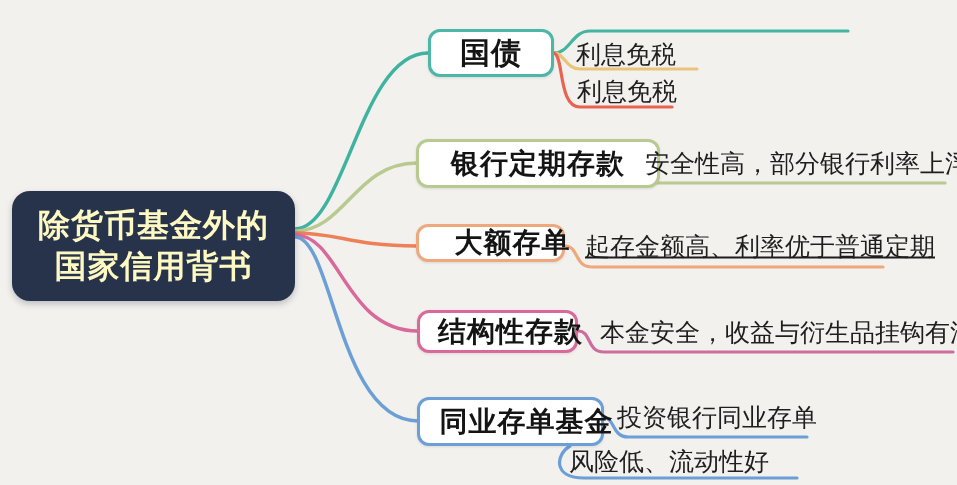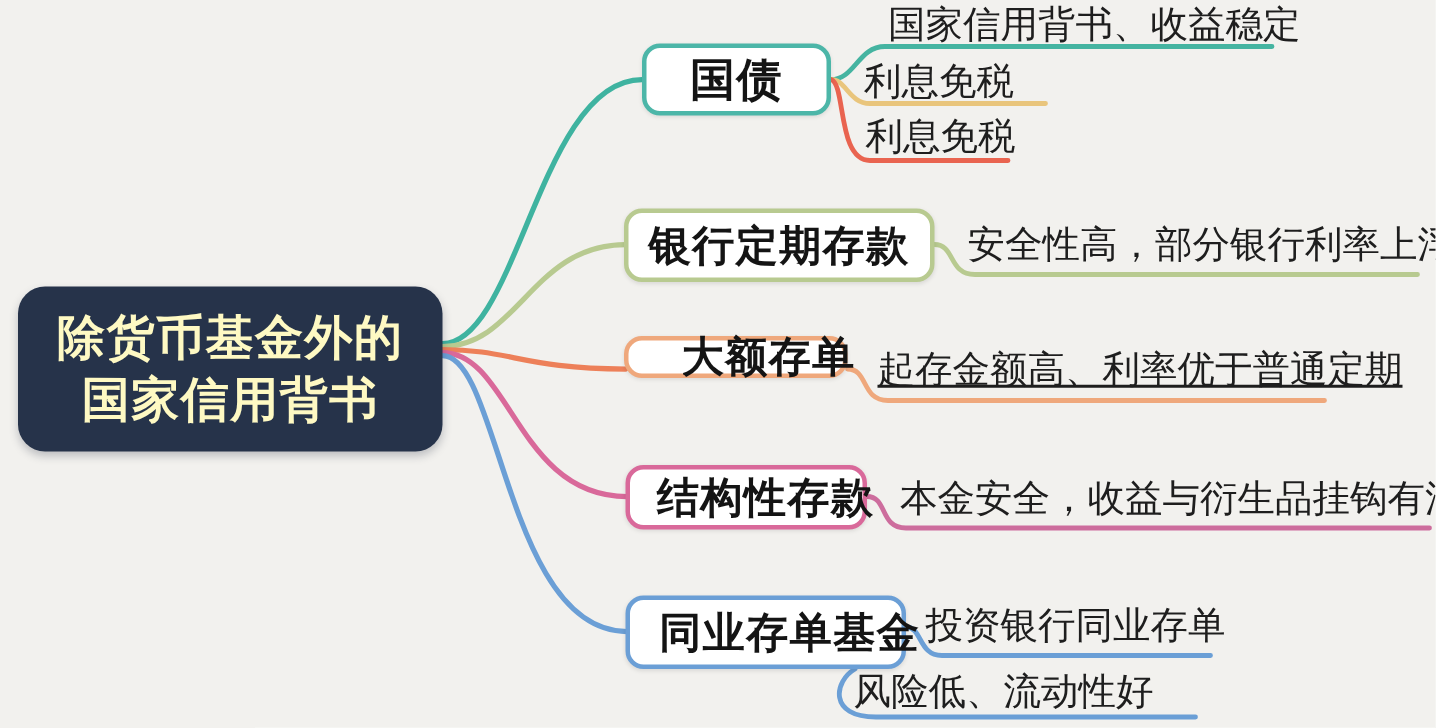--- a/index.html
+++ b/index.html
@@ -37,22 +37,22 @@
     box-shadow:0 1px 3px rgba(0,0,0,.10);
     z-index:2;
     box-sizing:border-box;
   }
   .topic-label{
     font-size:28px;font-weight:bold;color:#141414;white-space:nowrap;
     letter-spacing:1px;
   }
   .topic-gov{left:428px;top:29px;width:126px;height:48px;text-align:center;}
   .topic-gov .topic-label{font-size:30px;}
-  .topic-bank{left:416px;top:139px;width:207px;height:49px;}
-  .topic-cd{left:416px;top:224px;width:149px;height:28px;padding-left:44px;}
+  .topic-bank{left:416px;top:139px;width:244px;height:49px;}
+  .topic-cd{left:416px;top:224px;width:149px;height:38px;padding-left:44px;}
   .topic-struct{left:417px;top:310px;width:161px;height:43px;padding-left:26px;}
   .topic-fund{left:417px;top:397px;width:187px;height:49px;padding-left:32px;}
   .leaf{
     position:absolute;
     transform:translateY(-50%);
     font-size:25px;color:#1e1e1e;white-space:nowrap;
     z-index:2;
   }
 </style>
 </head>
@@ -100,21 +100,20 @@
   </div>
 
   <div class="topic topic-struct" style="border-color: rgb(217, 105, 154);">
     <span class="topic-label">结构性存款</span>
   </div>
 
   <div class="topic topic-fund" style="border-color: rgb(107, 159, 214);">
     <span class="topic-label">同业存单基金</span>
   </div>
 
-  <div class="leaf" style="left:592px;top:16px;">国家信用背书、收益稳定</div>
   <div class="leaf" style="left:576px;top:54px;">利息免税</div>
   <div class="leaf" style="left:577px;top:91px;">利息免税</div>
   <div class="leaf" style="left:645px;top:163px;">安全性高，部分银行利率上浮</div>
   <div class="leaf" style="left:585px;top:246px;text-decoration:underline;">起存金额高、利率优于普通定期</div>
   <div class="leaf" style="left:600px;top:332px;">本金安全，收益与衍生品挂钩有浮动</div>
   <div class="leaf" style="left:617px;top:417px;">投资银行同业存单</div>
   <div class="leaf" style="left:569px;top:461px;font-family:Liberation Mono, monospace;">风险低、流动性好</div>
 
 </div>
 

